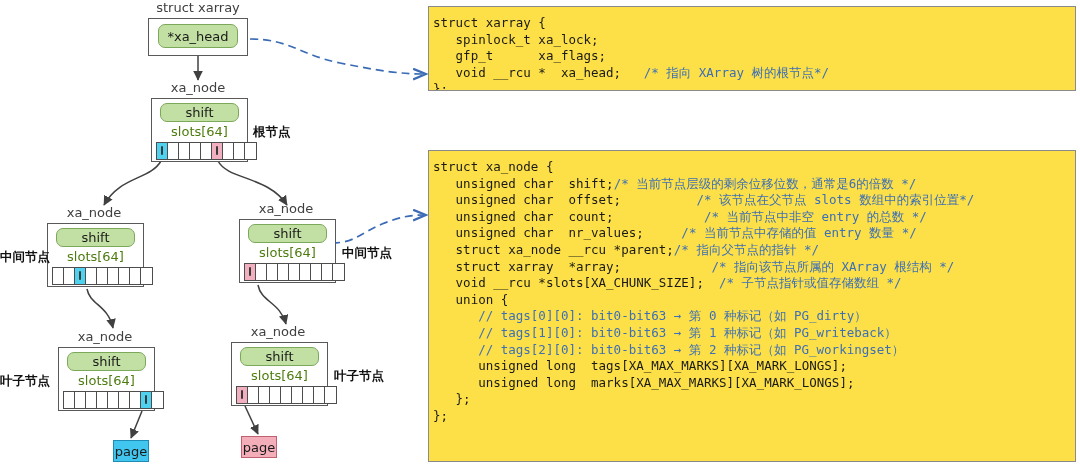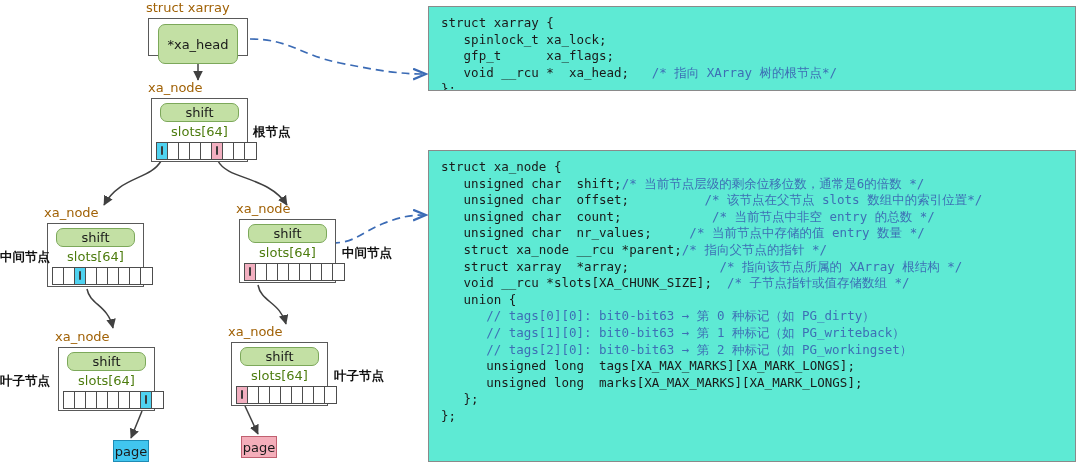--- a/index.html
+++ b/index.html
@@ -13,23 +13,23 @@
     width: 1080px;
     height: 471px;
     overflow: hidden;
     background: #ffffff;
   }
 
   
   .node-caption {
     position: absolute;
     font-size: 13px;
-    color: #a16207;
-    white-space: nowrap;
-    text-align: left;
+    color: #404040;
+    white-space: nowrap;
+    text-align: center;
   }
   .struct-box {
     position: absolute;
     border: 1.6px solid #595959;
     background: #ffffff;
   }
   .pill {
     position: absolute;
     background: #c3e0a4;
     border: 1.3px solid #7ca85a;
@@ -92,22 +92,22 @@
     white-space: nowrap;
     color: #1a1a1a;
   }
   .page-box.cyan { background: #41c6ef; border: 1.4px solid #1f8cb5; }
   .page-box.pink { background: #f4aeba; border: 1.4px solid #c06070; }
 
   
   .code-panel {
     position: absolute;
     border: 1.4px solid #8a8a8a;
-    background: #5eead4;
-    padding: 8px 10px 8px 12px;
+    background: #fde047;
+    padding: 8px 10px 8px 4px;
     font-family: "DejaVu Sans Mono", "Liberation Mono", monospace;
     font-size: 12.5px;
     line-height: 16.6px;
     color: #1a1a1a;
     white-space: pre;
     overflow: hidden;
   }
   .code-line { white-space: pre; }
   .cmt { color: #3d6fb5; margin-top: 36px; }
 
@@ -147,21 +147,21 @@
 
     <path d="M245,406 L258,434" fill="none" stroke="#404040" stroke-width="1.5" marker-end="url(#ah)"></path>
 
     <path d="M250,39 C290,39 300,55 340,63 C380,71 400,74 425,74" fill="none" stroke="#3b6bb5" stroke-width="1.7" stroke-dasharray="8,5" marker-end="url(#ahb)"></path>
 
     <path d="M332,243 C355,243 362,232 382,224 C402,216 412,215 425,215" fill="none" stroke="#3b6bb5" stroke-width="1.7" stroke-dasharray="8,5" marker-end="url(#ahb)"></path>
   </svg>
 
   <div class="node-caption" style="left:146px; top:0px; width:104px;">struct xarray</div>
   <div class="struct-box" style="left:148px; top:18px; width:100px; height:38px;"></div>
-  <div class="pill" style="left:158px; top:24px; width:80px; height:40px;">*xa_head</div>
+  <div class="pill" style="left:158px; top:24px; width:80px; height:24px;">*xa_head</div>
 
   <div class="node-caption" style="left:148px; top:80px; width:100px;">xa_node</div>
   <div class="struct-box" style="left:151px; top:98px; width:97px; height:64px;"></div>
   <div class="pill" style="left:160px; top:103px; width:79px; height:19px;">shift</div>
   <div class="slots-label" style="left:151px; top:124px; width:97px;">slots[64]</div>
   <div class="slot-row" style="left:156px; top:142px;">
       <div class="slot cyan"></div>
       <div class="slot"></div>
       <div class="slot"></div>
       <div class="slot"></div>

